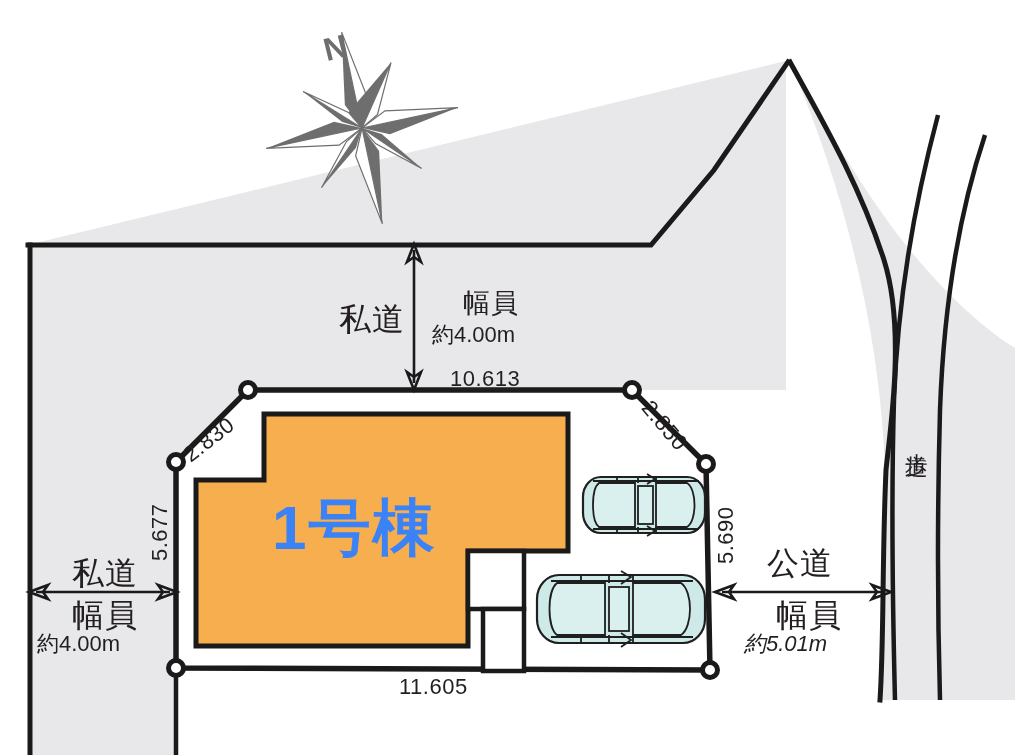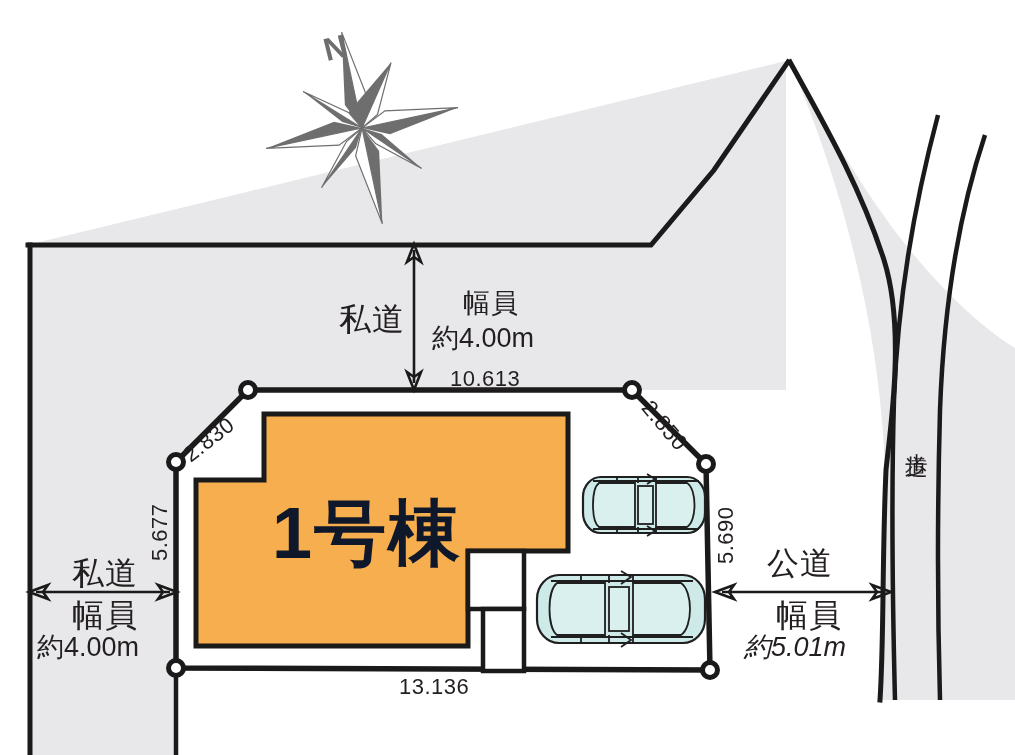--- a/index.html
+++ b/index.html
@@ -43,42 +43,42 @@
   .lbl {
     position: absolute;
     color: #231f20;
     font-family: "Liberation Sans", "DejaVu Sans", sans-serif;
     white-space: nowrap;
     line-height: 1.12;
     user-select: none;
   }
   .lbl-jp   { font-size: 32px; letter-spacing: 1px; font-family: Liberation Serif, serif; }
   .lbl-jp-c { font-size: 27px; letter-spacing: 1px; text-align: center; }
-  .lbl-num  { font-size: 27px; letter-spacing: 0px; }
+  .lbl-num  { font-size: 22px; letter-spacing: 0px; }
   .lbl-dim  { font-size: 22px; letter-spacing: 0.5px; }
   .lbl-vert {
     writing-mode: vertical-rl;
     text-orientation: upright;
     font-size: 23px;
     letter-spacing: 2px;
   }
   .rot-neg45 { transform: rotate(-38deg); transform-origin: left top; }
   .rot-pos45 { transform: rotate(50deg); transform-origin: left top; }
   .rot-90    { transform: rotate(-90deg); transform-origin: left top; }
   .lbl-n {
     font-size: 32px;
     font-weight: bold;
     color: #6e6e6e;
     transform: rotate(-14deg);
     transform-origin: left top;
   }
   .bldg-name {
-    font-size: 72px;
+    font-size: 62px;
     font-weight: bold;
-    color: #0f172a;
+    color: #3b82f6;
     letter-spacing: 2px;
   }
 </style>
 </head>
 <body>
 
 <div id="plan-root">
 
   <svg id="plan-svg" viewBox="0 0 1015 755">
 
@@ -307,21 +307,21 @@
   <div class="lbl lbl-num" style="left:37px; top:632px;">約4.00m</div>
 
   <div class="lbl lbl-jp" style="left:767px; top:546px;">公道</div>
   <div class="lbl lbl-jp" style="left:776px; top:598px;">幅員</div>
   <div class="lbl lbl-num" style="left:744px; top:632px;font-style:italic;">約5.01m</div>
 
   <div class="lbl lbl-vert" style="left:903px; top:435px;">歩道</div>
 
   <div class="lbl lbl-dim" style="left:450px; top:367px;text-decoration:underline;">10.613</div>
 
-  <div class="lbl lbl-dim" style="left:399px; top:675px;">13.136</div>
+  <div class="lbl lbl-dim" style="left:399px; top:675px;">11.605</div>
 
   <div class="lbl lbl-dim rot-neg45" style="left:179px; top:448px;">2.830</div>
 
   <div class="lbl lbl-dim rot-pos45" style="left:655px; top:396px;">2.850</div>
 
   <div class="lbl lbl-dim rot-90" style="left:148px; top:561px;">5.677</div>
 
   <div class="lbl lbl-dim rot-90" style="left:714px; top:564px;">5.690</div>
 
 </div>

